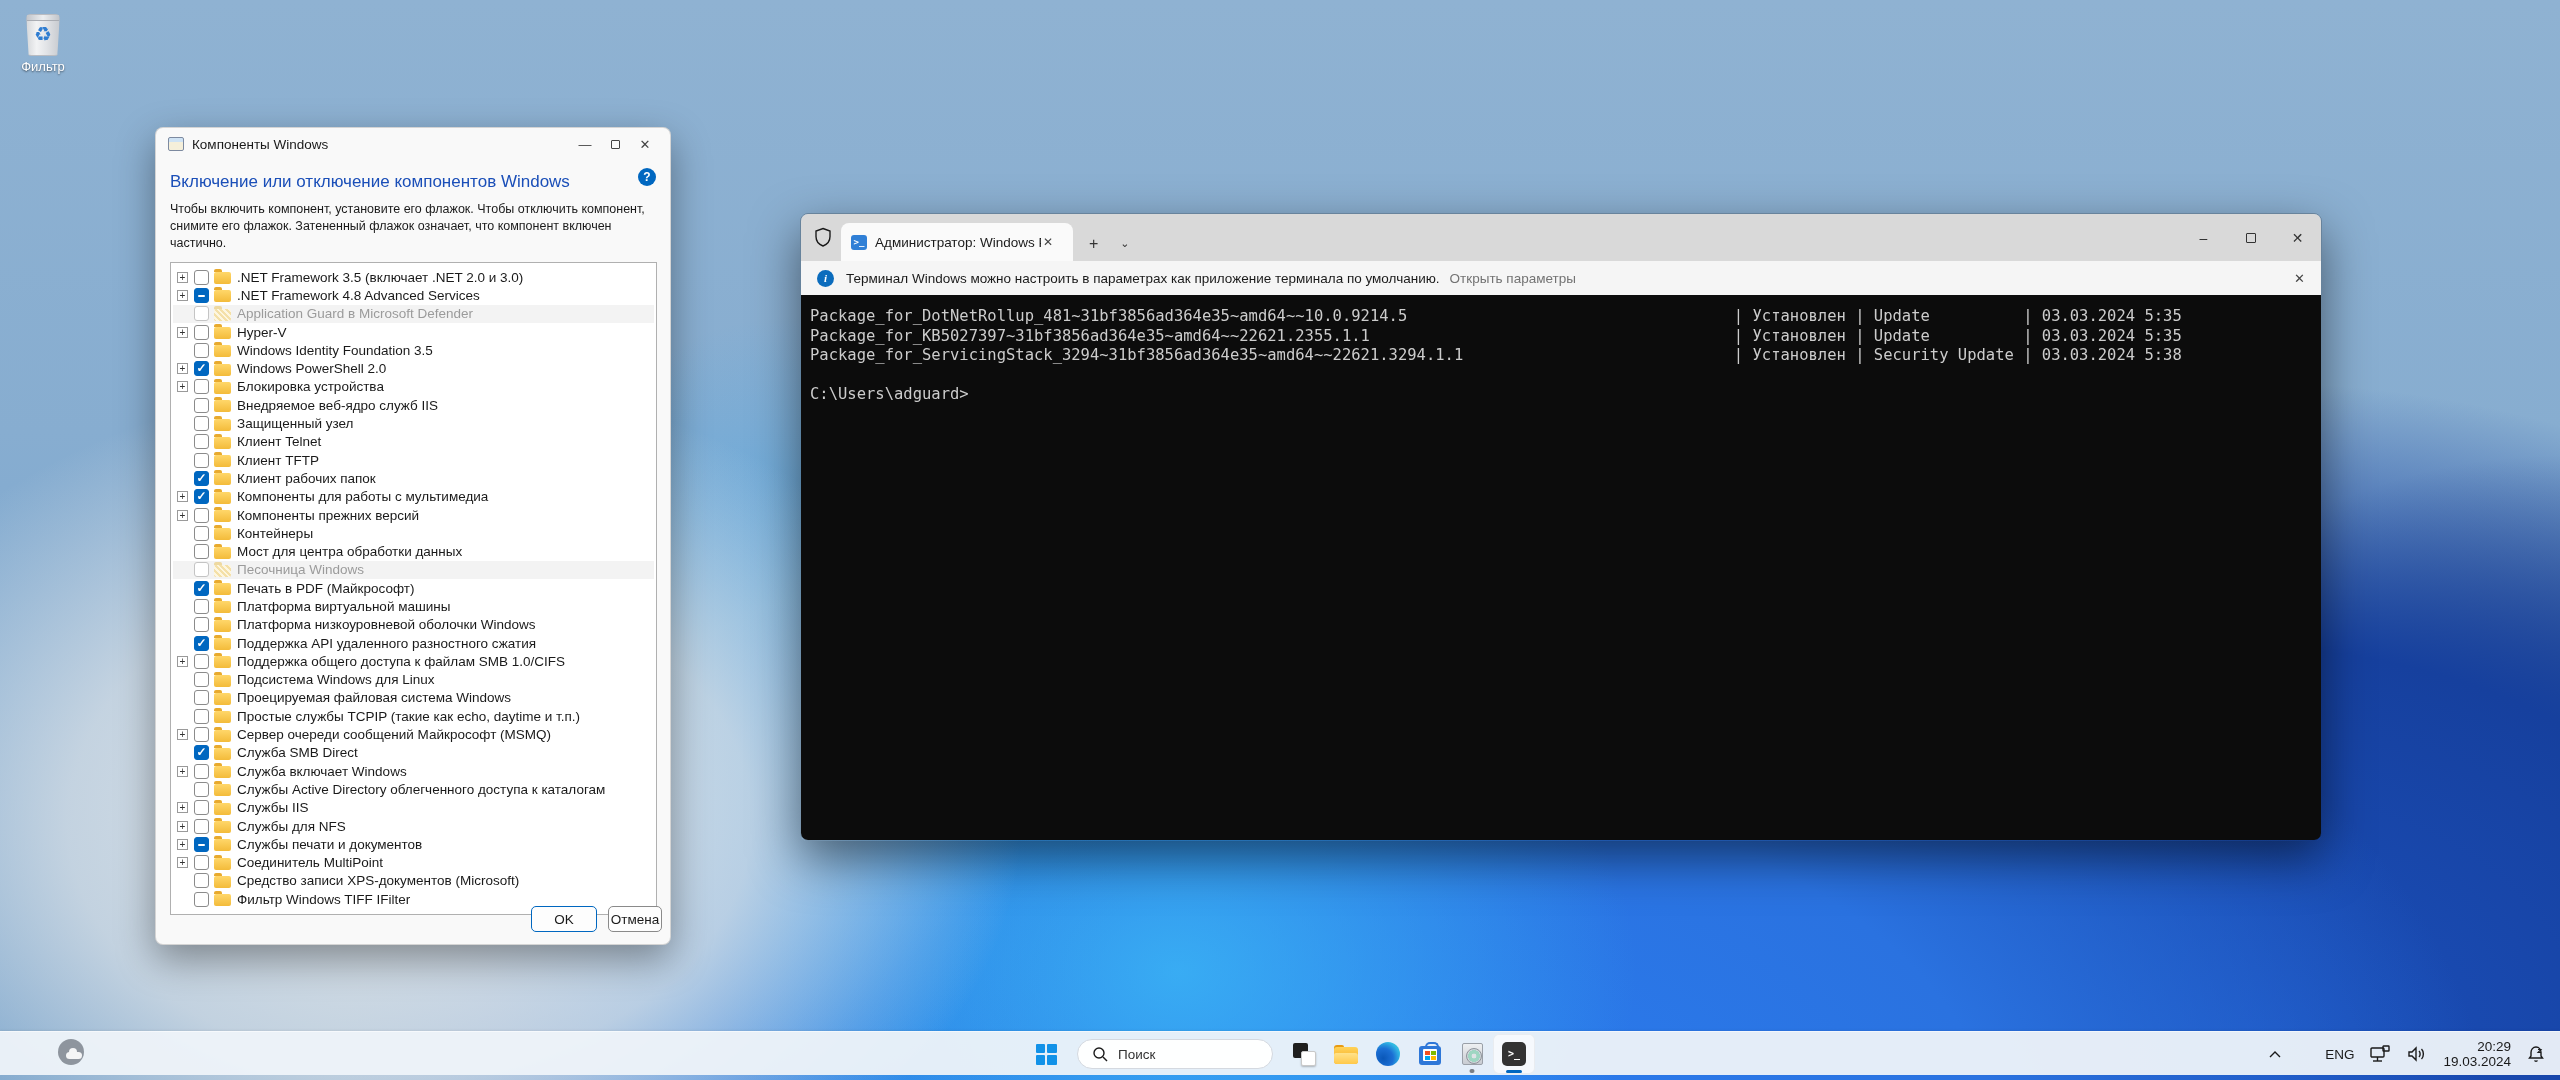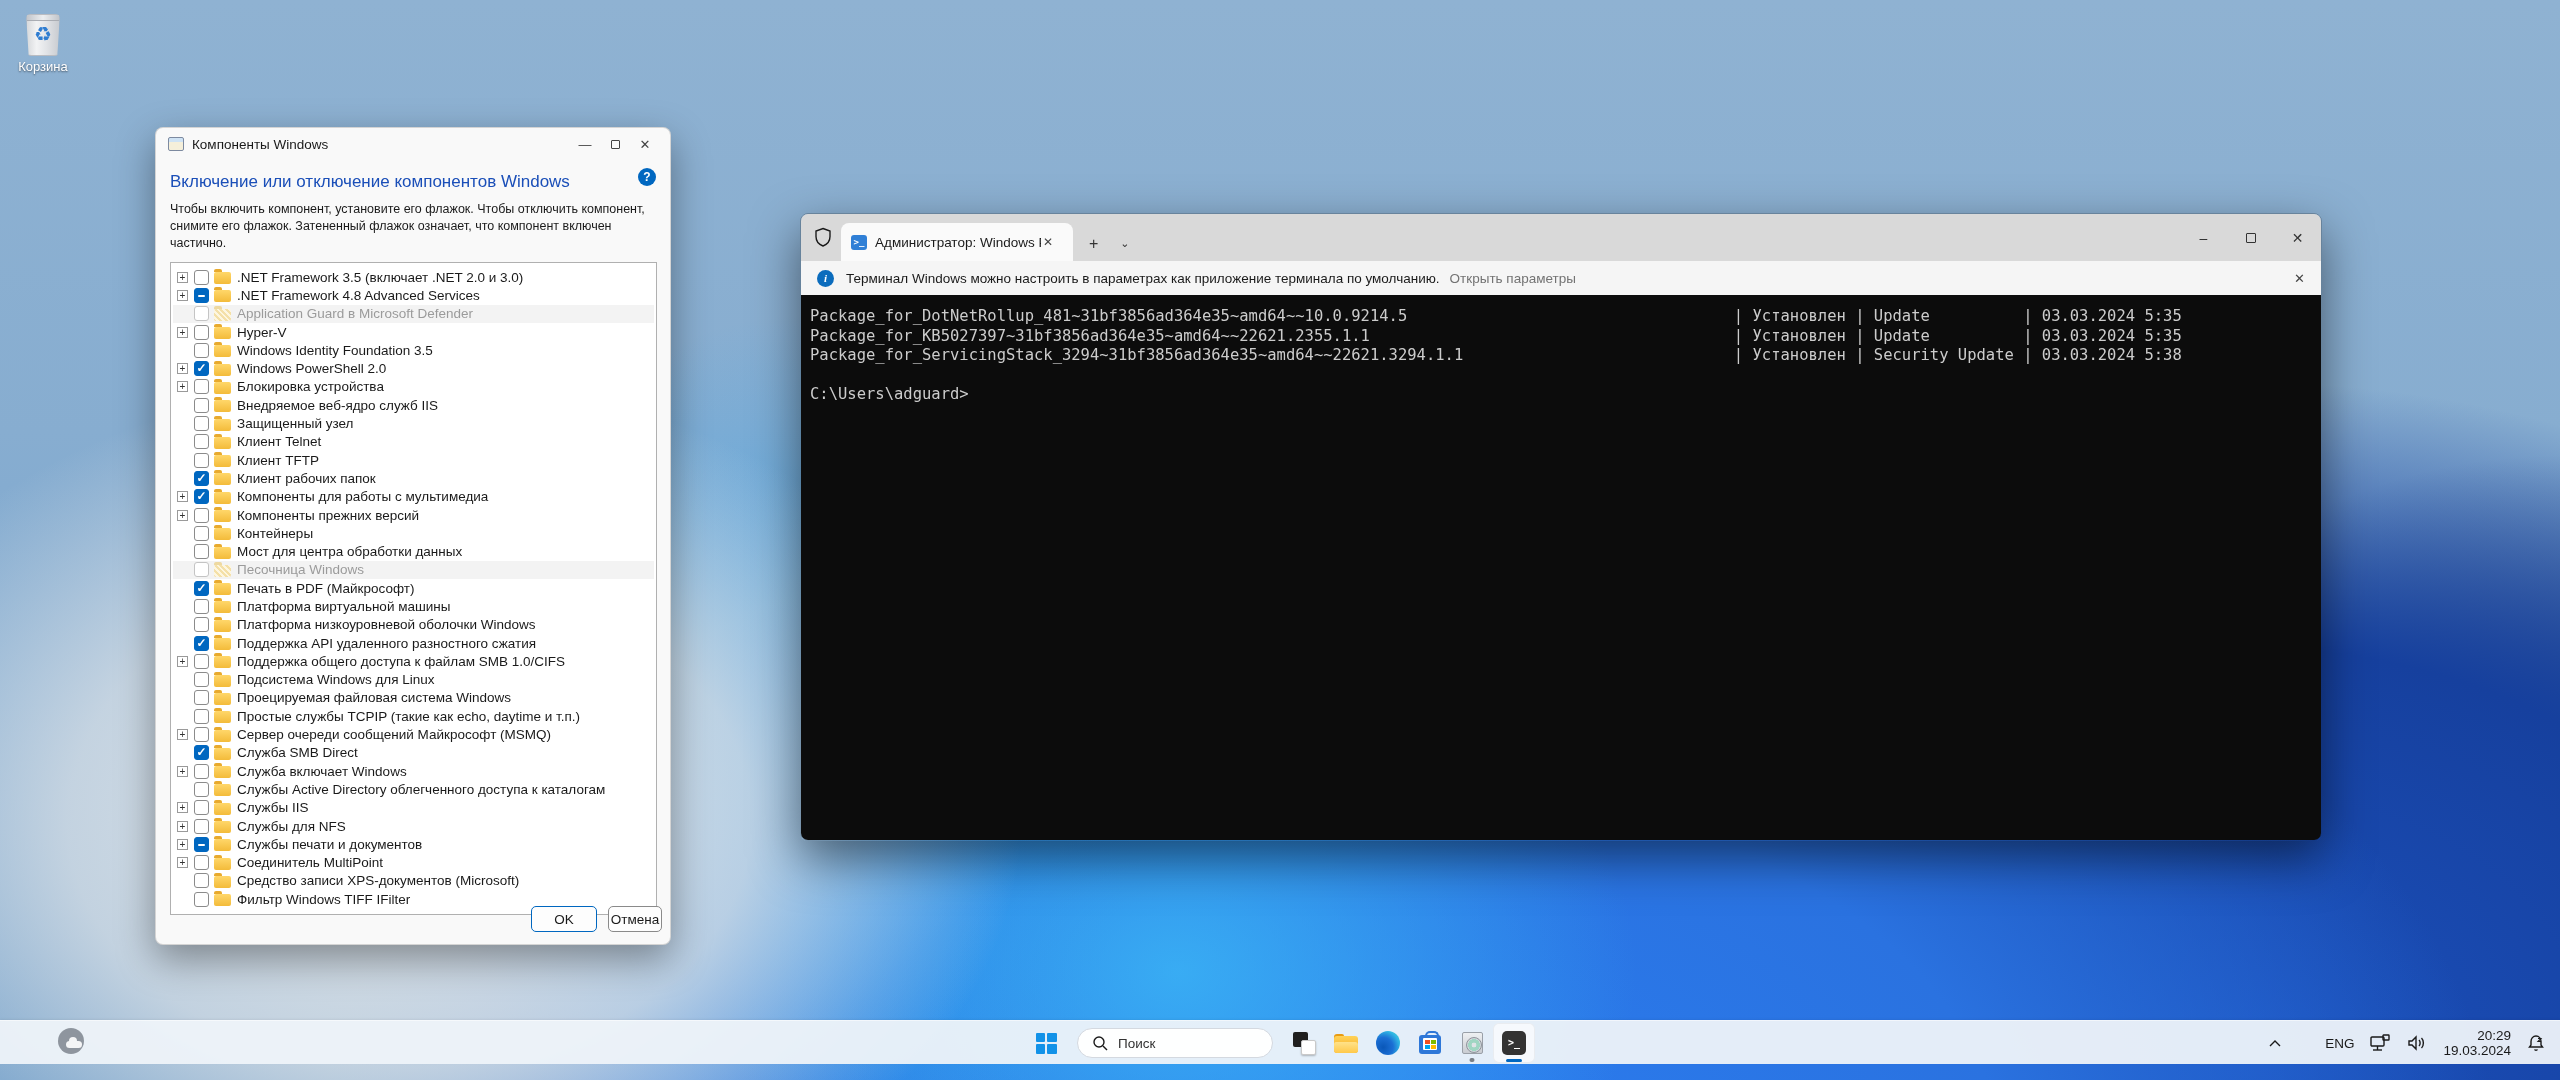--- a/index.html
+++ b/index.html
@@ -95,21 +95,21 @@
     font:italic bold 11px/17px "Liberation Serif",serif; text-align:center; flex:none; margin-right:12px; }
   .t-banner-text { font-size:13.5px; color:#1a1a1a; }
   .t-banner-link { font-size:13.5px; color:#737373; margin-left:10px; }
   .t-banner-close { margin-left:auto; color:#444; font-size:13px; }
   .t-content { flex:1; background:#0c0c0c; padding:12px 0 0 9px;
     font-family:"DejaVu Sans Mono",monospace; font-size:15.5px; line-height:19.5px; color:#cccccc; }
   .tline { white-space:pre; }
   .t-prompt { white-space:pre; margin-top:19.5px; }
 
   
-  .taskbar { position:absolute; left:0; bottom:16px; width:2560px; height:44px;
+  .taskbar { position:absolute; left:0; bottom:5px; width:2560px; height:44px;
     background:rgba(238,243,249,.95); border-top:1px solid rgba(255,255,255,.5);
     box-shadow:0 -1px 2px rgba(0,0,0,.06); }
   .widgets { position:absolute; left:58px; top:7px; width:30px; height:30px; }
   .moon { width:26px; height:26px; border-radius:50%; background:#8e959e; position:relative; }
   .cloud { position:absolute; left:8px; top:13px; width:16px; height:7px; background:#f4f5f6; border-radius:4px; }
   .cloud::before { content:""; position:absolute; left:3px; top:-4px; width:8px; height:8px;
     background:#f4f5f6; border-radius:50%; }
   .tb-center { position:absolute; left:50%; transform:translateX(-50%); top:0; height:44px;
     display:flex; align-items:center; }
   .tb-item { width:42px; height:40px; display:flex; align-items:center; justify-content:center;
@@ -159,21 +159,21 @@
 </style>
 </head>
 <body>
 
 <div class="desktop"></div>
 
 <div class="recycle">
   <div class="bin">
       <div class="recyc">♻</div>
     </div>
-  <div class="rlabel">Корзина</div>
+  <div class="rlabel">Фильтр</div>
 </div>
 
 <div class="dialog">
   <div class="d-titlebar">
     <span class="d-appicon"></span>
     <span class="d-title">Компоненты Windows</span>
     <span class="d-ctl">—</span>
     <span class="d-ctl"><span class="d-max"></span></span>
     <span class="d-ctl">✕</span>
   </div>

